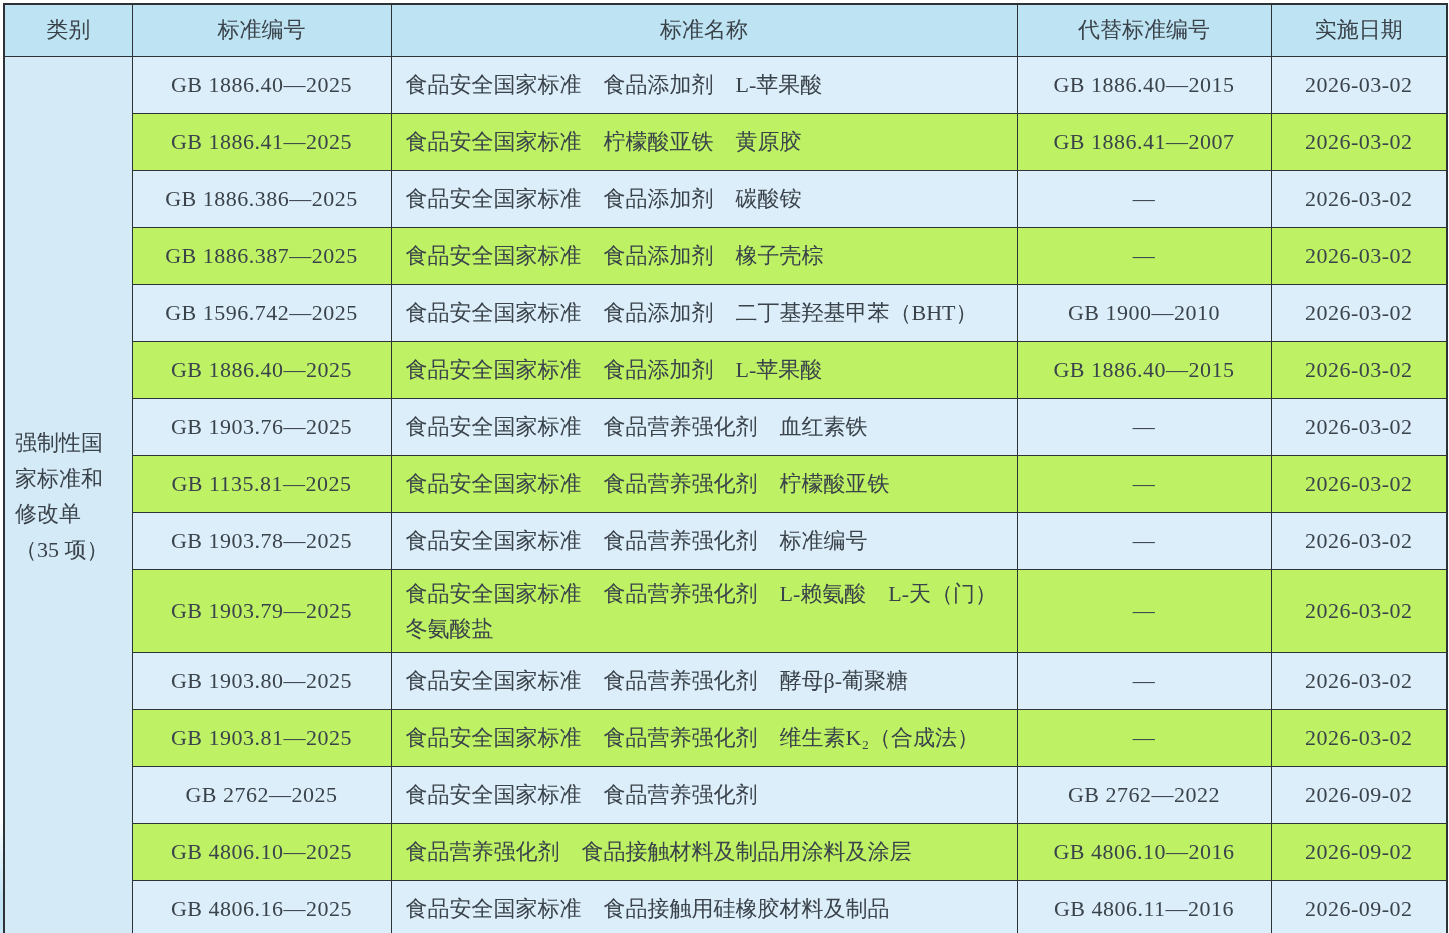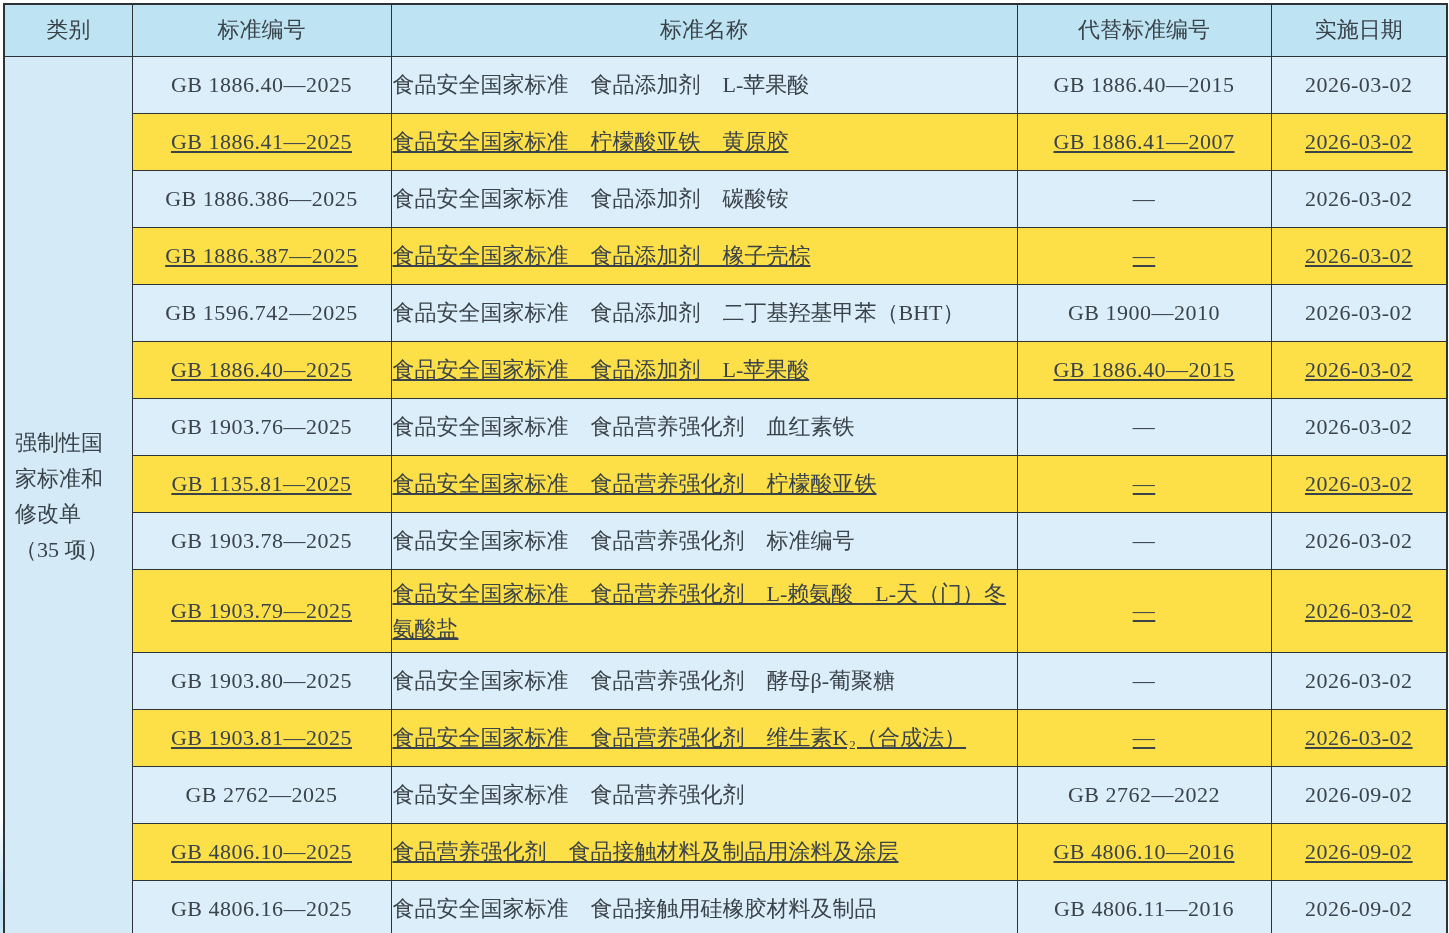--- a/index.html
+++ b/index.html
@@ -28,36 +28,36 @@
     color: #3a424a;
     font-weight: normal;
     font-size: 22px;
     vertical-align: middle;
     overflow: hidden;
   }
   .std-table thead tr { height: 52px; }
   .std-table thead th { background: #bee4f3; text-align: center; }
   .std-table tbody tr { height: 57px; }
   .std-table tbody tr.alt  td { background: #dceefa; }
-  .std-table tbody tr.plain td { background: #fde047; text-decoration: underline; }
+  .std-table tbody tr.plain td { background: #bef264; }
   .std-table td.cat {
     background: #d4eaf7 !important;
     text-align: left;
     padding: 0 10px;
     line-height: 1.62;
     font-size: 22px;
   }
   .std-table td.c-code, .std-table td.c-rep, .std-table td.c-date {
     text-align: center;
     padding: 0 4px;
     letter-spacing: 0.5px;
   }
   .std-table td.c-name {
     text-align: left;
-    padding: 6px 1px;
+    padding: 6px 14px;
     line-height: 1.6;
   }
 </style>
 </head>
 <body>
 
 <div class="page">
   <div class="corner-glow"></div>
 
   <table class="std-table">

